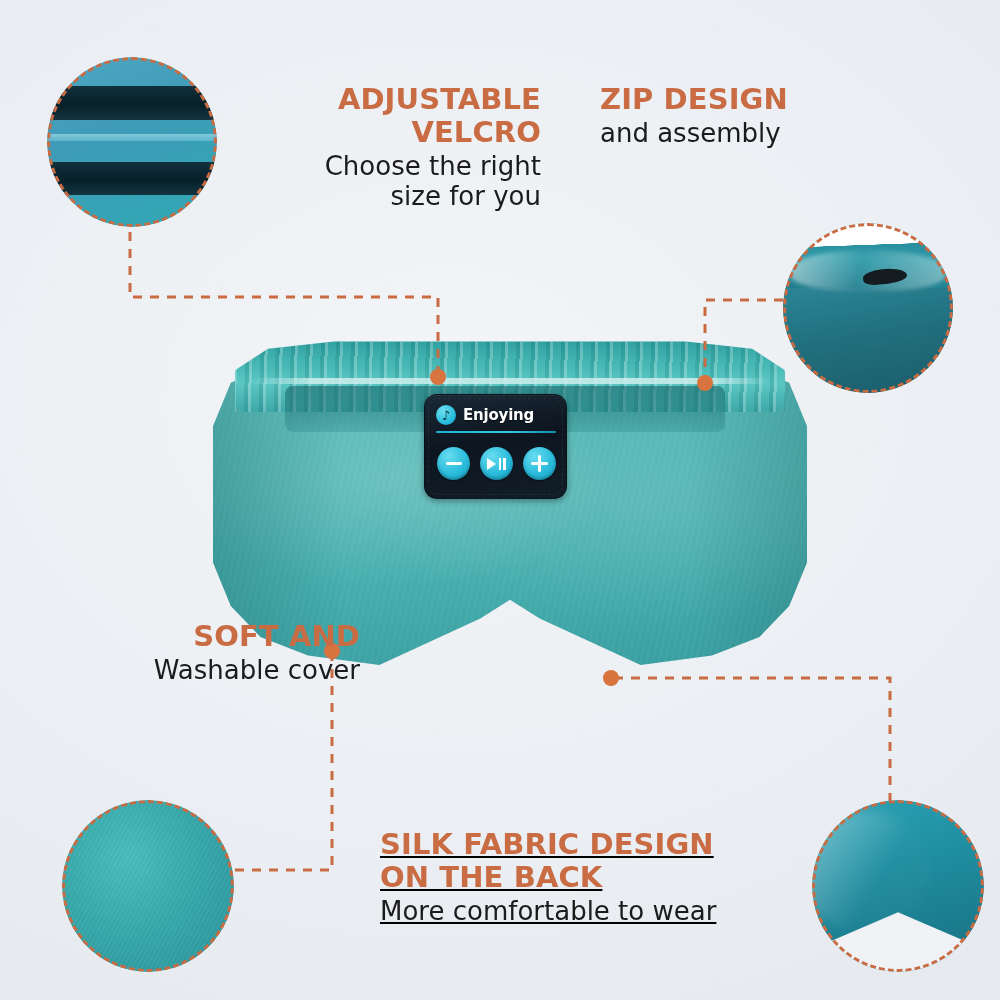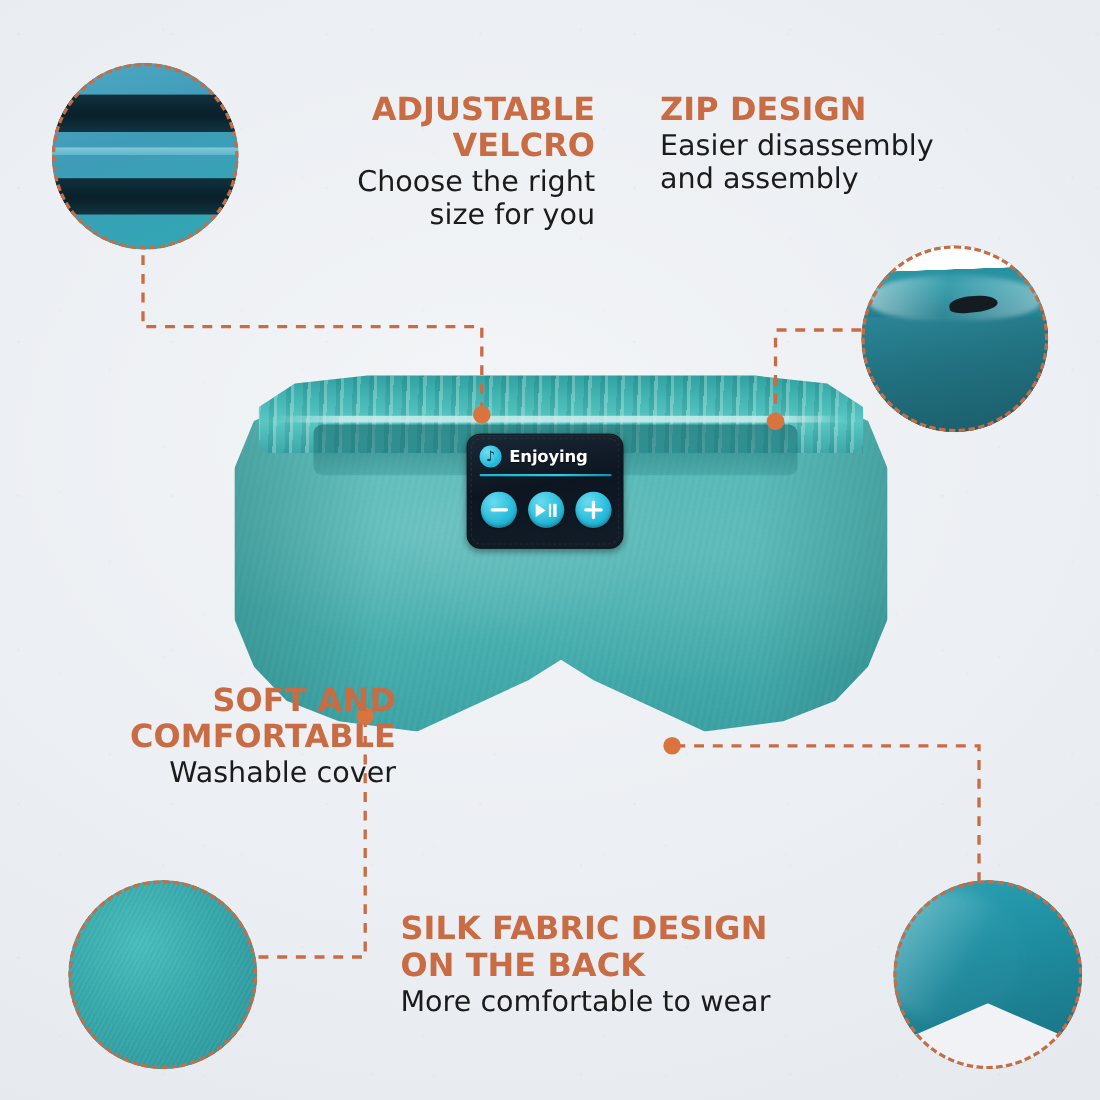--- a/index.html
+++ b/index.html
@@ -353,43 +353,41 @@
       <div class="zip-sheen"></div>
       <div class="zip-pull"></div>
     </div>
     <div class="dash-ring"></div>
   </div>
   <div class="callout-text align-right" style="left:600px; top:83px; width:350px;">
     <div class="headline" style="color:#c96b43;">
       <div>ZIP DESIGN</div>
     </div>
     <div class="subline">
-      <div>Easier disassembly</div>
       <div>and assembly</div>
     </div>
   </div>
 
   <div class="callout-text align-left" style="left:30px; top:620px; width:330px;">
     <div class="headline" style="color:#c96b43;">
       <div>SOFT AND</div>
-      <div>COMFORTABLE</div>
     </div>
     <div class="subline">
       <div>Washable cover</div>
     </div>
   </div>
   <div class="circle-callout" style="left:62px; top:800px; width:172px; height:172px;">
     <div class="circle-photo">
       <div class="velvet-bg"></div>
       <div class="velvet-nap"></div>
     </div>
     <div class="dash-ring"></div>
   </div>
 
-  <div class="callout-text align-right" style="left:364px; top:828px; width:410px;">
+  <div class="callout-text align-right" style="left:380px; top:828px; width:410px;text-decoration:underline;">
     <div class="headline" style="color:#c96b43;">
       <div>SILK FABRIC DESIGN</div>
       <div>ON THE BACK</div>
     </div>
     <div class="subline">
       <div>More comfortable to wear</div>
     </div>
   </div>
   <div class="circle-callout" style="left:812px; top:800px; width:172px; height:172px;">
     <div class="circle-photo">

